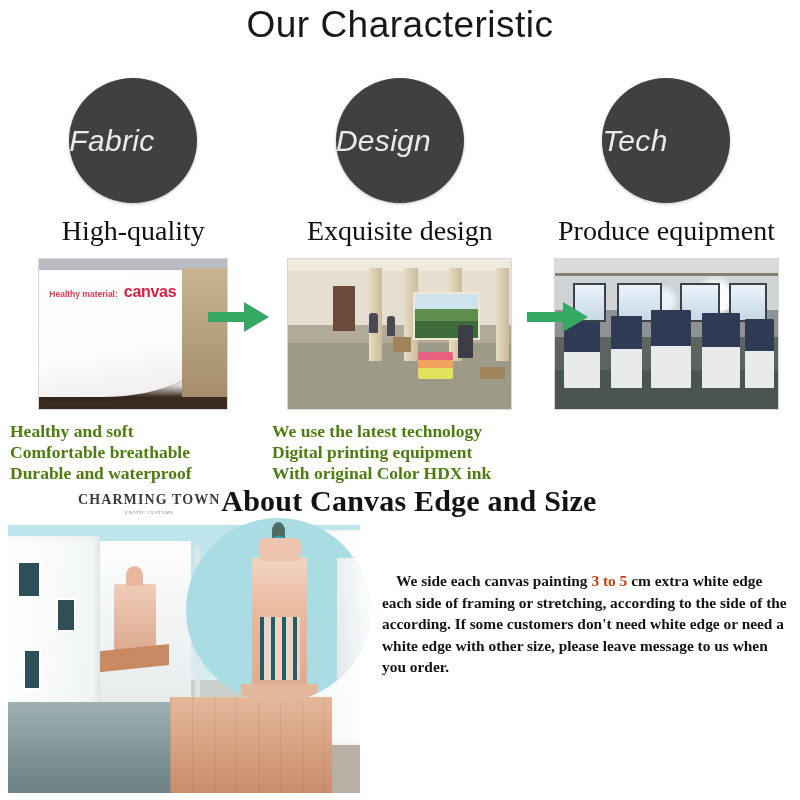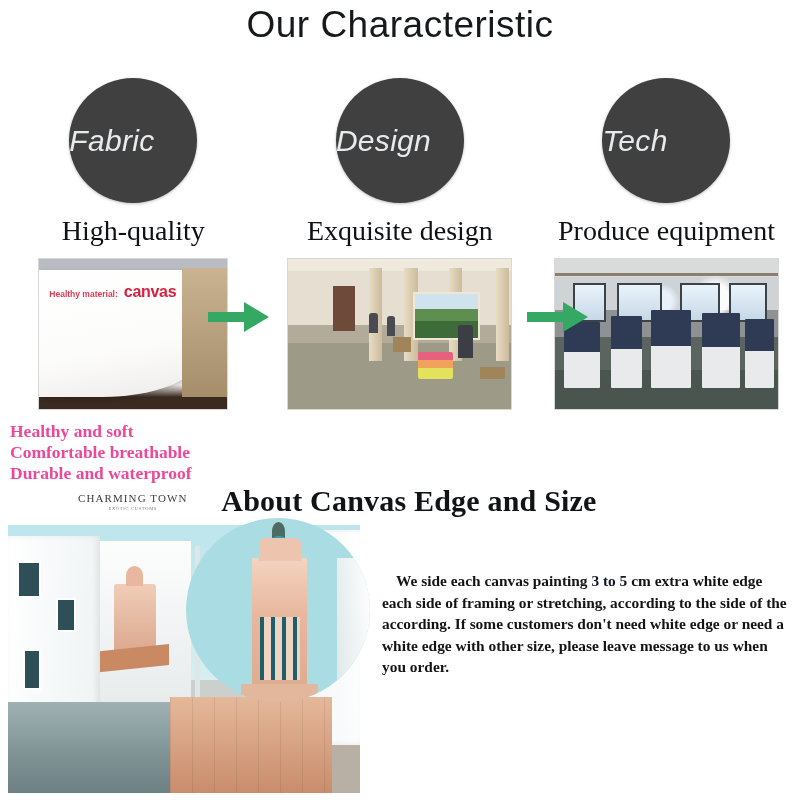--- a/index.html
+++ b/index.html
@@ -194,43 +194,43 @@
     width: 62px; height: 34px;
   }
   .arrow.a1 { left: 208px; }
   .arrow.a2 { left: 527px; }
 
   
   .greenbox {
     position: absolute;
     font-family: "Liberation Serif", serif;
     font-weight: bold;
-    color: #ec4899;
+    color: #4d7c0f;
     line-height: 1.20;
   }
   .greenbox.g1 { left: 10px;  top: 421px; width: 260px; font-size: 17.5px; text-align: left; }
   .greenbox.g2 { left: 272px; top: 421px; width: 268px; font-size: 17.5px; text-align: left; }
   .greenbox.g3 { left: 556px; top: 423px; width: 240px; font-size: 15.5px; text-align: center; }
 
   
   .sec2-head {
     position: absolute;
     top: 484px; left: 0; width: 800px;
     height: 40px;
   }
   .brand {
     position: absolute;
     left: 78px; top: 8px;
     text-align: center;
     color: #3c3c3c;
   }
   .brand-name {
     font-family: "Liberation Serif", serif;
-    font-size: 11px;
-    font-weight: normal;
+    font-size: 14px;
+    font-weight: bold;
     letter-spacing: 1.1px;
   }
   .brand-sub {
     font-family: "Liberation Serif", serif;
     font-size: 4.5px;
     letter-spacing: 0.7px;
     color: #7b7b7b;
     margin-top: 1.5px;
   }
   .sec2-title {
@@ -365,21 +365,21 @@
     position: absolute;
     left: 382px; top: 570px;
     width: 412px;
     font-family: "Liberation Serif", serif;
     font-weight: bold;
     font-size: 15.4px;
     line-height: 1.40;
     color: #141414;
     text-indent: 14px;
   }
-  .edge-text .hl { color: #0f172a; font-family: Liberation Serif, serif; }
+  .edge-text .hl { color: #c2410c; font-family: Liberation Serif, serif; }
 
   
   .noframe {
     position: absolute;
     left: 300px; top: 728px;
     font-family: "Liberation Sans", sans-serif;
     font-weight: bold;
     font-size: 26px;
     color: #35d92a;
     letter-spacing: 0.5px;
@@ -454,20 +454,23 @@
   <svg class="arrow a1" viewBox="0 0 62 34">
     <path d="M0 12 H36 V2 L61 17 L36 32 V22 H0 Z" fill="#35a864"></path>
   </svg>
   <svg class="arrow a2" viewBox="0 0 62 34">
     <path d="M0 12 H36 V2 L61 17 L36 32 V22 H0 Z" fill="#35a864"></path>
   </svg>
 
   <div class="greenbox g1" style="white-space:pre-line">Healthy and soft
 Comfortable  breathable
 Durable  and waterproof</div>
+  <div class="greenbox g2" style="white-space:pre-line">We use the latest technology
+Digital printing equipment
+With original Color HDX ink</div>
 
   <div class="sec2-head">
     <div class="brand">
       <div class="brand-name">CHARMING TOWN</div>
       <div class="brand-sub">EXOTIC CUSTOMS</div>
     </div>
     <div class="sec2-title">About Canvas Edge and Size</div>
   </div>
 
   <div class="bottom-photo">

